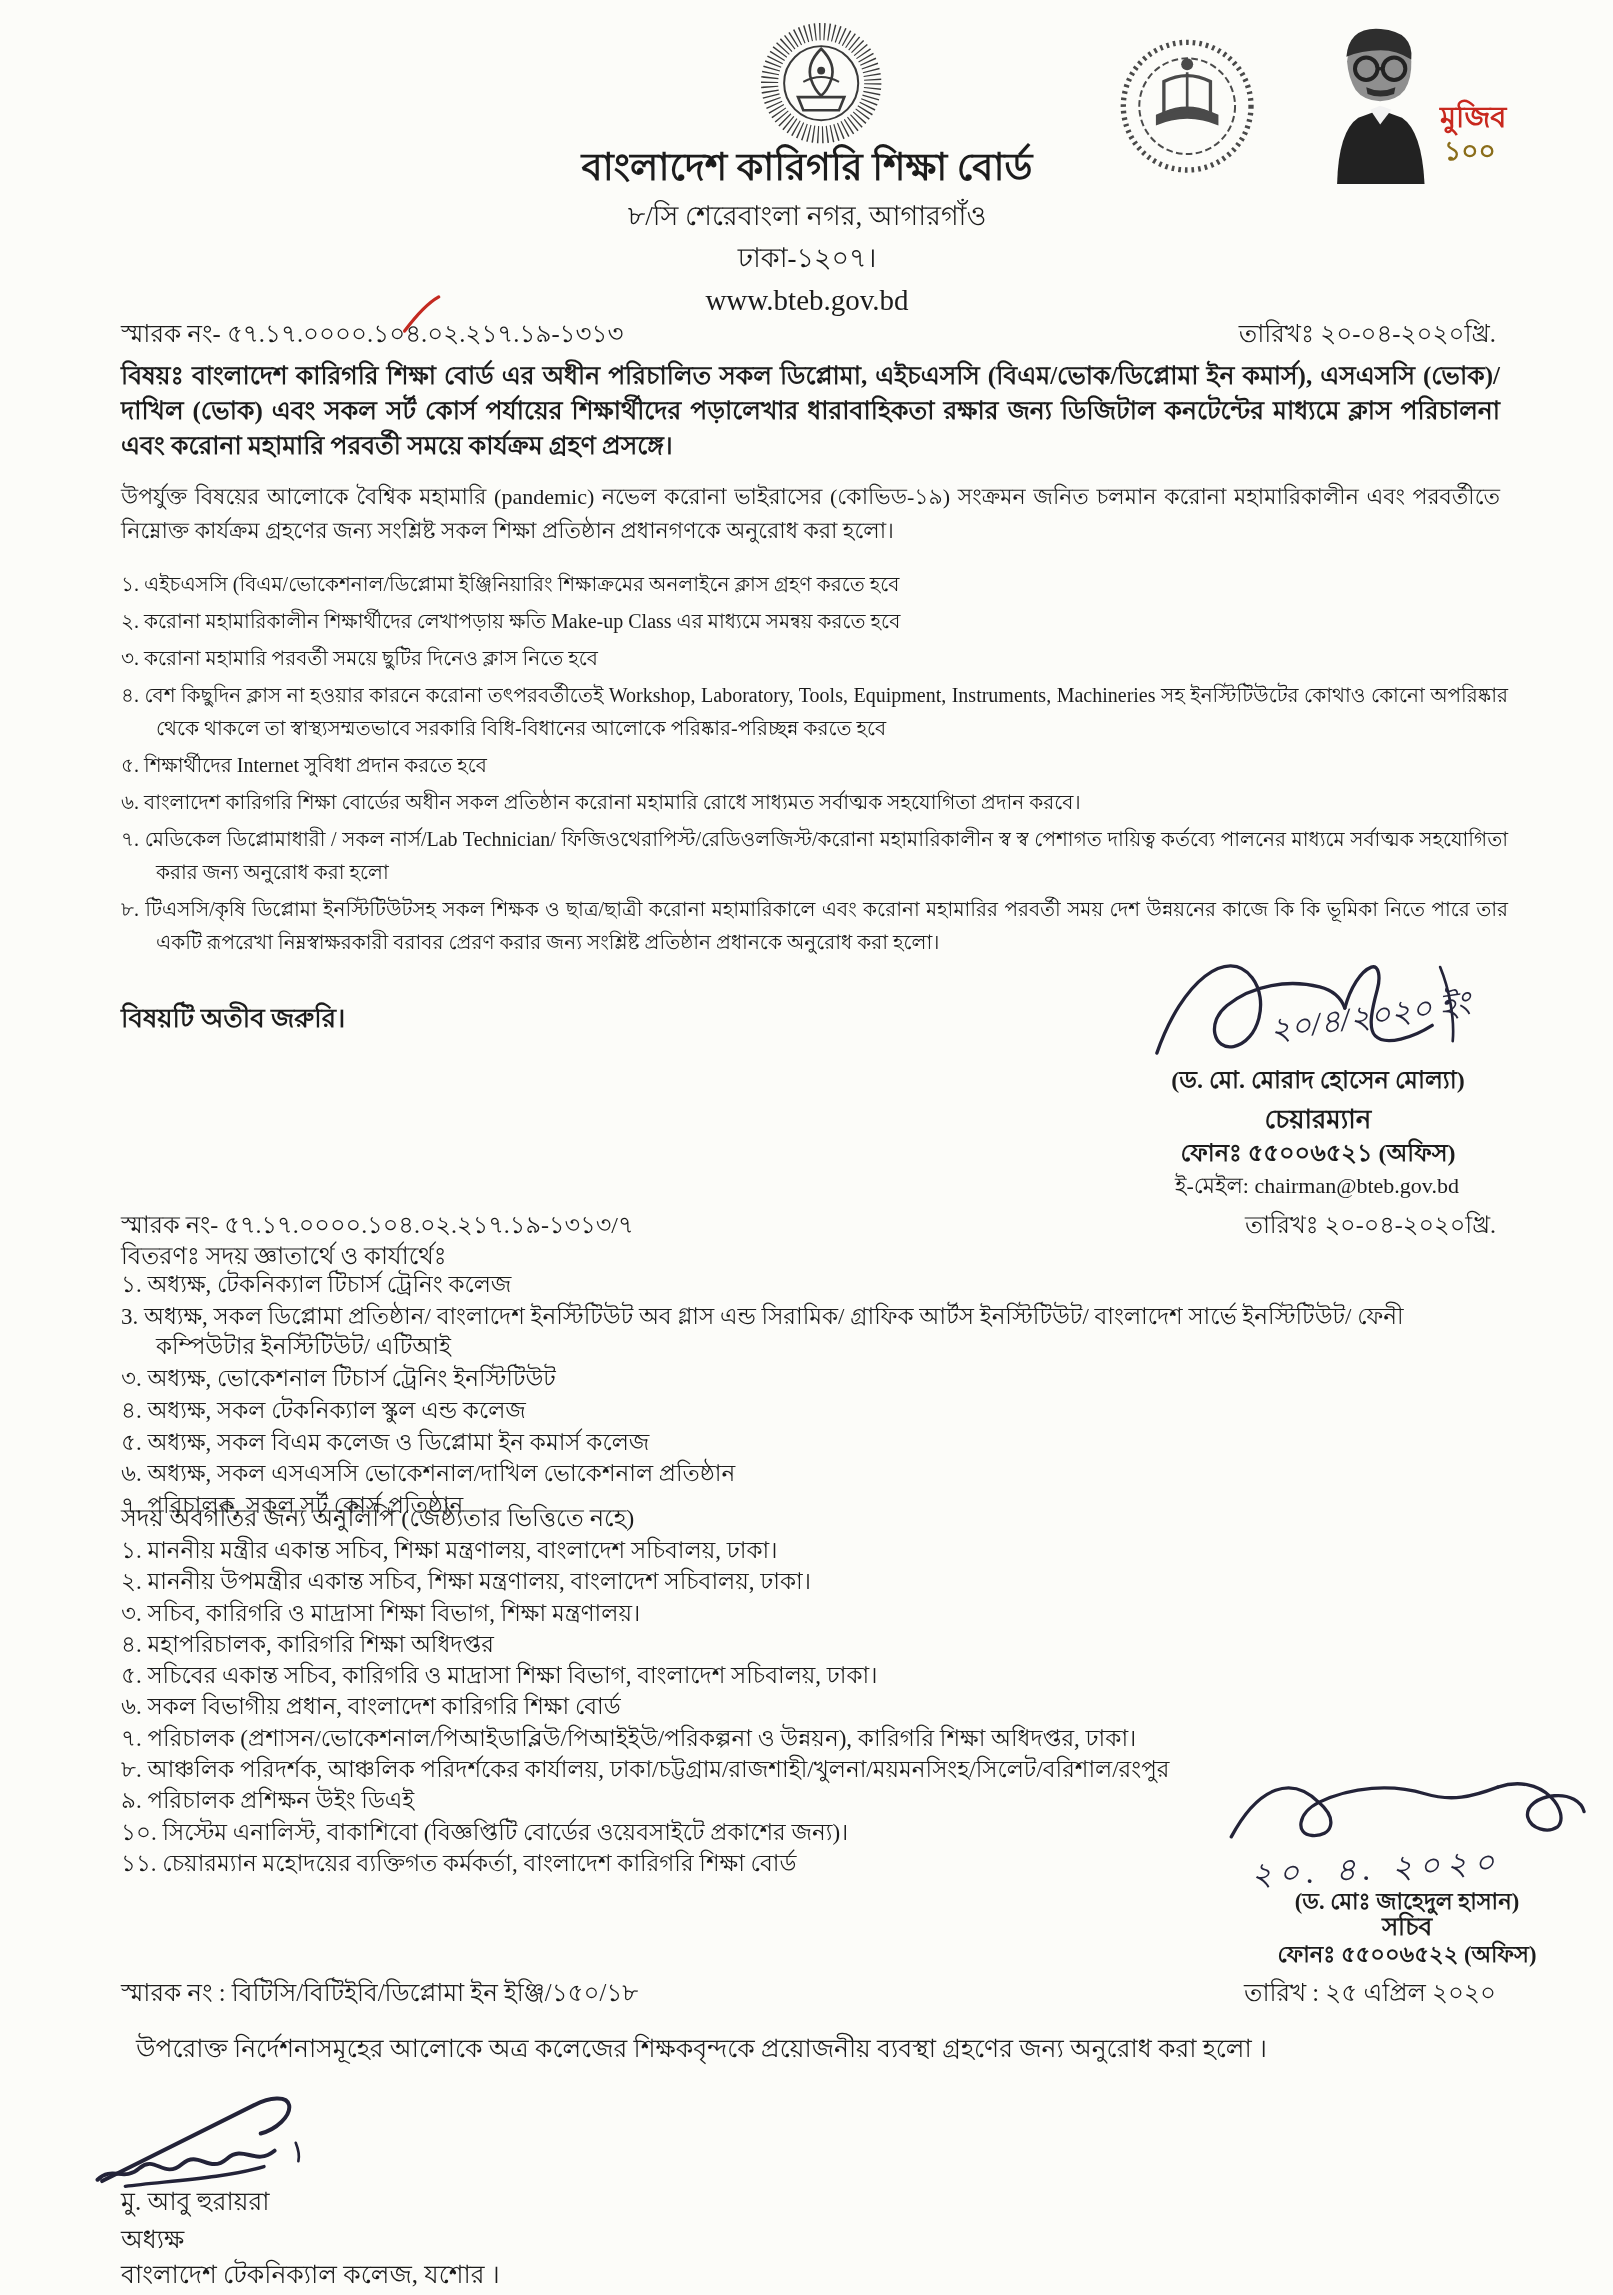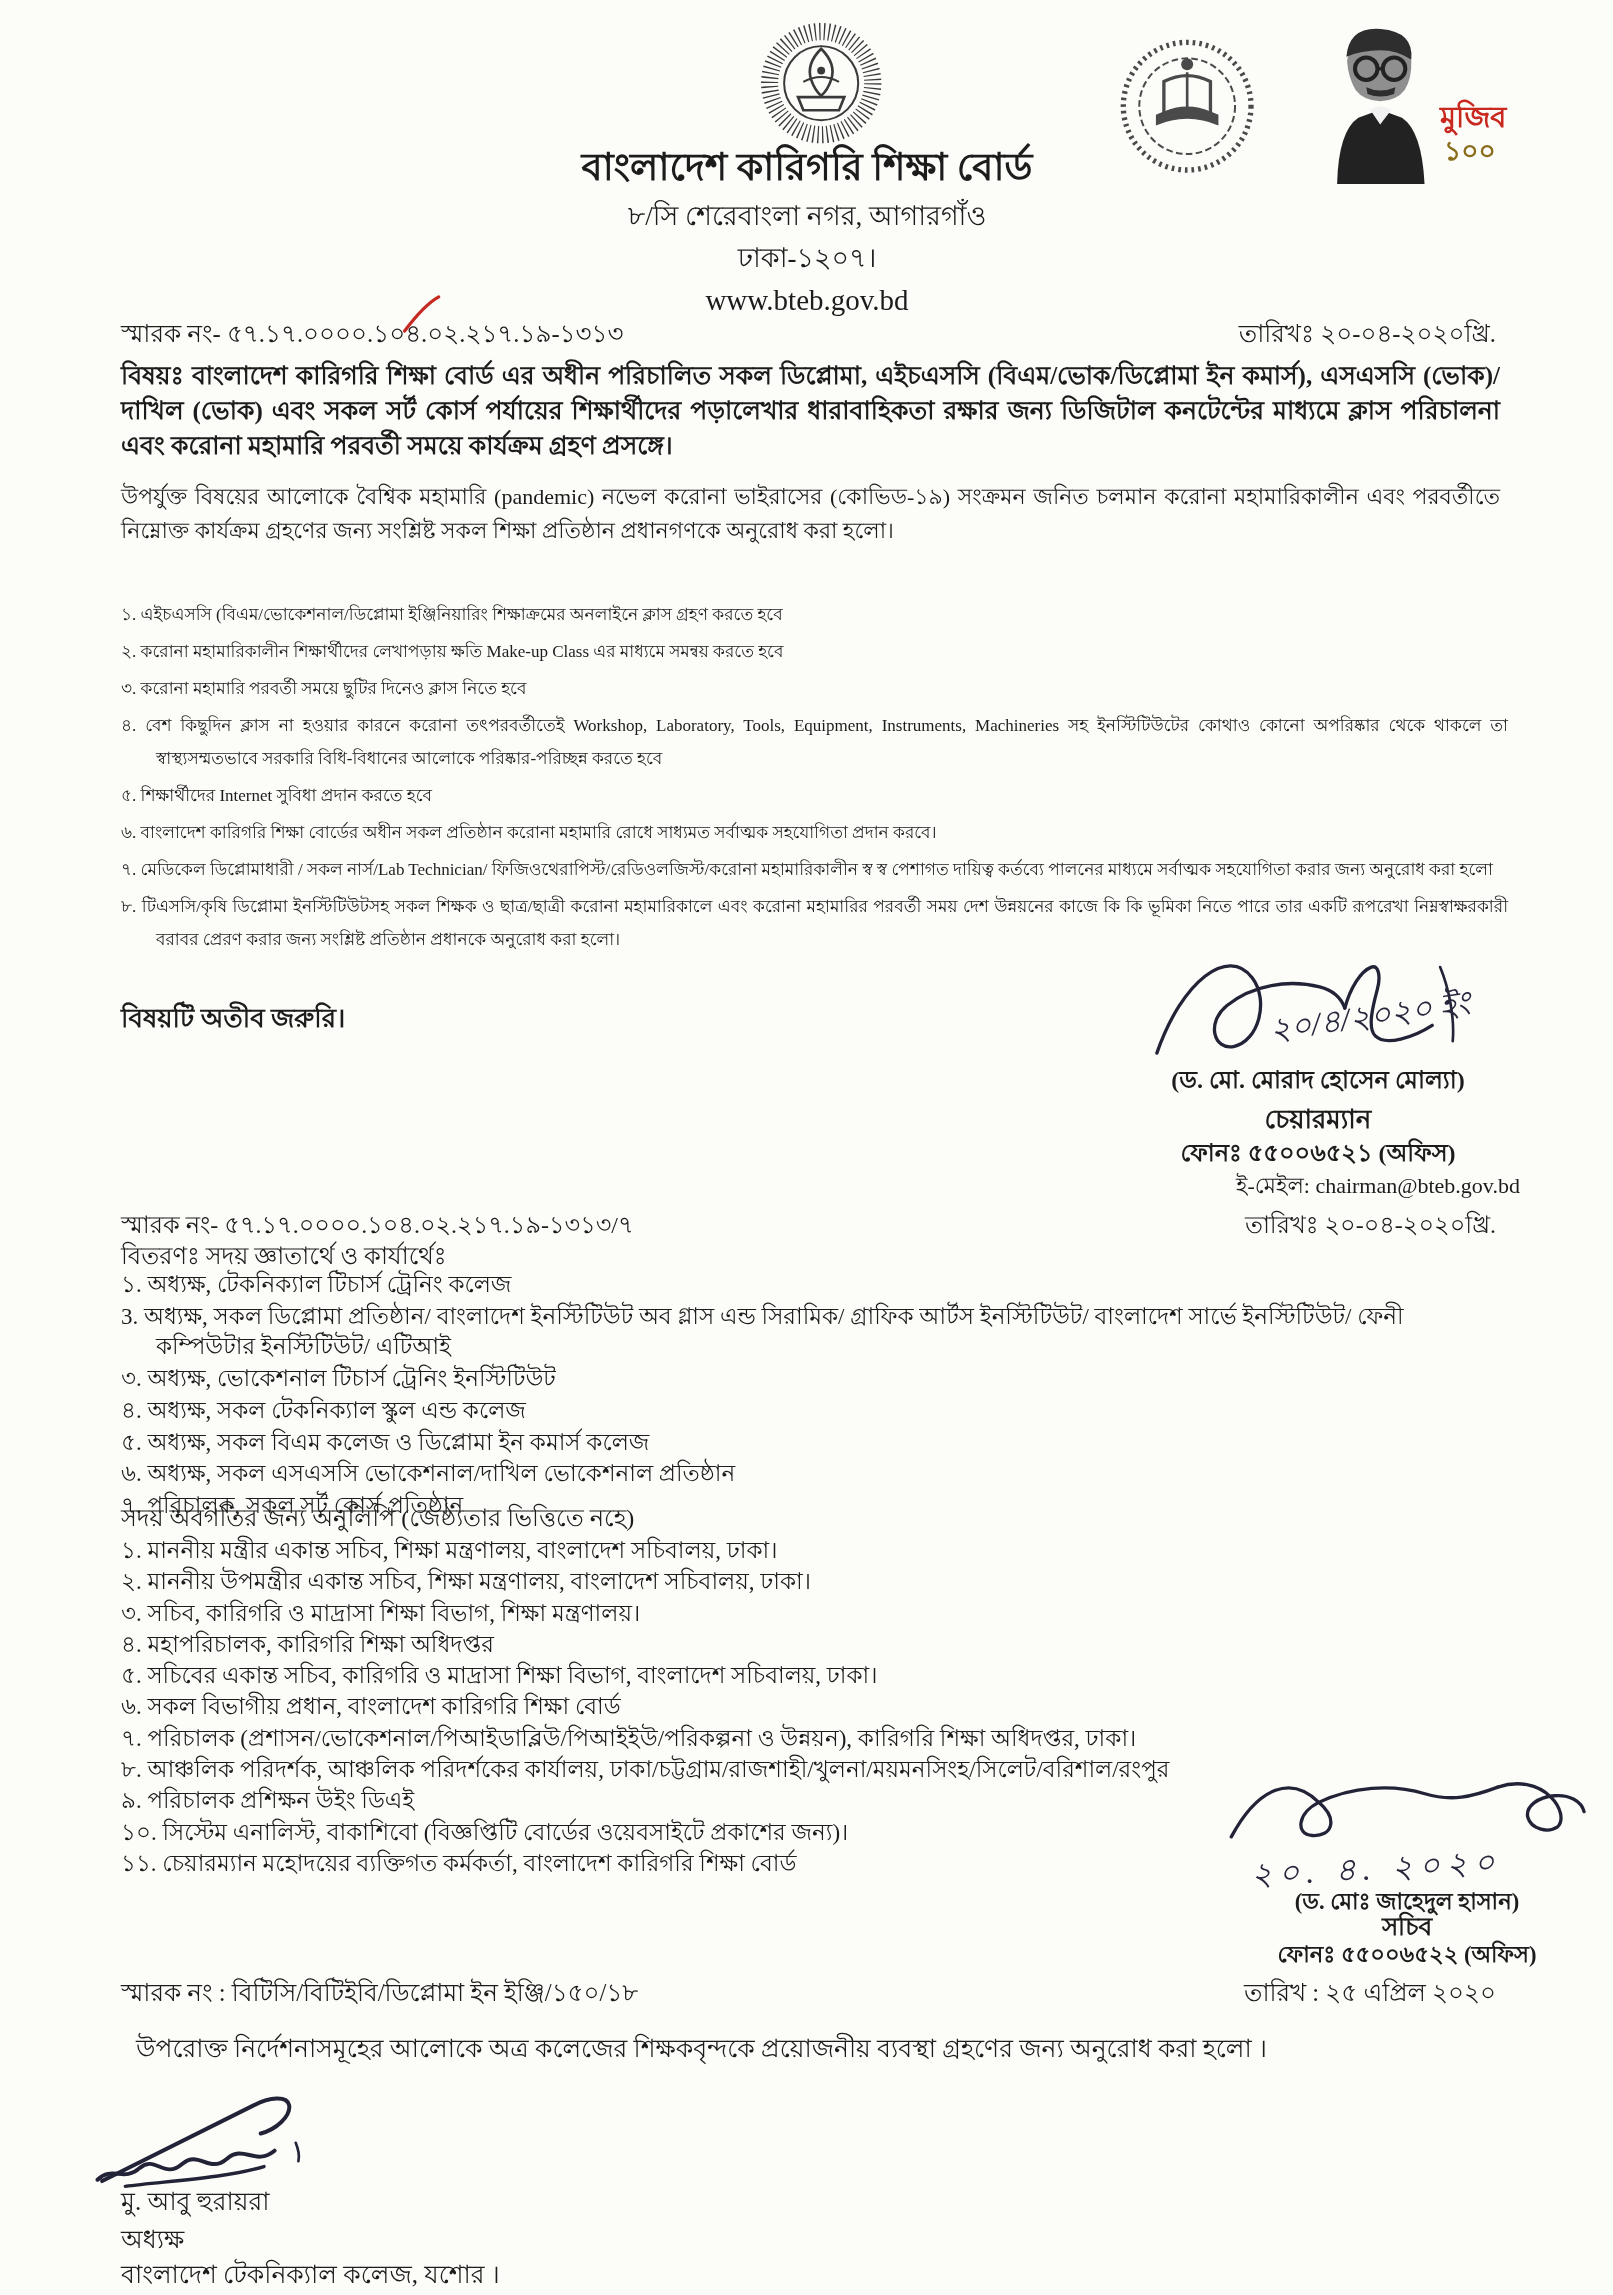--- a/index.html
+++ b/index.html
@@ -71,21 +71,21 @@
     <span>তারিখঃ ২০-০৪-২০২০খ্রি.</span>
   </div>
   <svg class="abs" style="left:398px;top:293px;" width="46" height="42" viewBox="0 0 70 64">
     <path d="M10,58 C28,34 44,16 62,6" fill="none" stroke="#c42a21" stroke-width="5" stroke-linecap="round"></path>
   </svg>
 
   <div class="abs b just" style="left:121px;top:358px;width:1379px;font-size:25px;line-height:35px;">বিষয়ঃ বাংলাদেশ কারিগরি শিক্ষা বোর্ড এর অধীন পরিচালিত সকল ডিপ্লোমা, এইচএসসি (বিএম/ভোক/ডিপ্লোমা ইন কমার্স), এসএসসি (ভোক)/দাখিল (ভোক) এবং সকল সর্ট কোর্স পর্যায়ের শিক্ষার্থীদের পড়ালেখার ধারাবাহিকতা রক্ষার জন্য ডিজিটাল কনটেন্টের মাধ্যমে ক্লাস পরিচালনা এবং করোনা মহামারি পরবর্তী সময়ে কার্যক্রম গ্রহণ প্রসঙ্গে।</div>
 
   <div class="abs just" style="left:121px;top:480px;width:1379px;font-size:22px;line-height:34px;">উপর্যুক্ত বিষয়ের আলোকে বৈশ্বিক মহামারি (pandemic) নভেল করোনা ভাইরাসের (কোভিড-১৯) সংক্রমন জনিত চলমান করোনা মহামারিকালীন এবং পরবর্তীতে নিম্নোক্ত কার্যক্রম গ্রহণের জন্য সংশ্লিষ্ট সকল শিক্ষা প্রতিষ্ঠান প্রধানগণকে অনুরোধ করা হলো।</div>
 
-  <div class="abs list" style="left:121px;top:568px;width:1387px;font-size:17px;line-height:33px;margin-top:30px;">
+  <div class="abs list" style="left:121px;top:568px;width:1387px;font-size:20px;line-height:33px;">
     <div class="hang just">১. এইচএসসি (বিএম/ভোকেশনাল/ডিপ্লোমা ইঞ্জিনিয়ারিং শিক্ষাক্রমের অনলাইনে ক্লাস গ্রহণ করতে হবে</div>
     <div class="hang just">২. করোনা মহামারিকালীন শিক্ষার্থীদের লেখাপড়ায় ক্ষতি Make-up Class এর মাধ্যমে সমন্বয় করতে হবে</div>
     <div class="hang just">৩. করোনা মহামারি পরবর্তী সময়ে ছুটির দিনেও ক্লাস নিতে হবে</div>
     <div class="hang just">৪. বেশ কিছুদিন ক্লাস না হওয়ার কারনে করোনা তৎপরবর্তীতেই Workshop, Laboratory, Tools, Equipment, Instruments, Machineries সহ ইনস্টিটিউটের কোথাও কোনো অপরিষ্কার থেকে থাকলে তা স্বাস্থ্যসম্মতভাবে সরকারি বিধি-বিধানের আলোকে পরিষ্কার-পরিচ্ছন্ন করতে হবে</div>
     <div class="hang just">৫. শিক্ষার্থীদের Internet সুবিধা প্রদান করতে হবে</div>
     <div class="hang just">৬. বাংলাদেশ কারিগরি শিক্ষা বোর্ডের অধীন সকল প্রতিষ্ঠান করোনা মহামারি রোধে সাধ্যমত সর্বাত্মক সহযোগিতা প্রদান করবে।</div>
     <div class="hang just">৭. মেডিকেল ডিপ্লোমাধারী / সকল নার্স/Lab Technician/ ফিজিওথেরাপিস্ট/রেডিওলজিস্ট/করোনা মহামারিকালীন স্ব স্ব পেশাগত দায়িত্ব কর্তব্যে পালনের মাধ্যমে সর্বাত্মক সহযোগিতা করার জন্য অনুরোধ করা হলো</div>
     <div class="hang just">৮. টিএসসি/কৃষি ডিপ্লোমা ইনস্টিটিউটসহ সকল শিক্ষক ও ছাত্র/ছাত্রী করোনা মহামারিকালে এবং করোনা মহামারির পরবর্তী সময় দেশ উন্নয়নের কাজে কি কি ভূমিকা নিতে পারে তার একটি রূপরেখা নিম্নস্বাক্ষরকারী বরাবর প্রেরণ করার জন্য সংশ্লিষ্ট প্রতিষ্ঠান প্রধানকে অনুরোধ করা হলো।</div>
   </div>
 
@@ -93,21 +93,21 @@
 
   <svg class="abs sig" style="left:1122px;top:934px;" width="398" height="139" viewBox="0 0 600 210">
     <path stroke-width="5" d="M52,180 C90,70 160,18 196,66 C222,100 206,162 168,170 C138,176 126,134 158,108 C196,77 252,68 298,80 C318,85 330,96 336,112"></path>
     <path stroke-width="5" d="M336,112 C344,82 360,56 376,50 C388,46 390,66 385,84 C378,110 370,142 382,154 C398,170 440,156 468,138"></path>
     <path stroke-width="4" d="M480,50 C494,84 502,128 499,162"></path>
   </svg>
   <div class="abs hand" style="left:1269px;top:994px;font-size:32px;transform:rotate(-8deg);">২০/৪/২০২০ ইং</div>
   <div class="abs center b" style="left:1115px;top:1064px;width:406px;font-size:24px;">(ড. মো. মোরাদ হোসেন মোল্যা)</div>
   <div class="abs center b" style="left:1115px;top:1102px;width:406px;font-size:26px;">চেয়ারম্যান</div>
   <div class="abs center b" style="left:1115px;top:1137px;width:406px;font-size:24px;">ফোনঃ ৫৫০০৬৫২১ (অফিস)</div>
-  <div class="abs center" style="left:1175px;top:1171px;width:406px;font-size:22px;">ই-মেইল: chairman@bteb.gov.bd</div>
+  <div class="abs center" style="left:1114px;top:1171px;width:406px;font-size:22px;">ই-মেইল: chairman@bteb.gov.bd</div>
 
   <div class="abs row" style="left:121px;top:1209px;width:1375px;font-size:24px;">
     <span>স্মারক নং- ৫৭.১৭.০০০০.১০৪.০২.২১৭.১৯-১৩১৩/৭</span>
     <span>তারিখঃ ২০-০৪-২০২০খ্রি.</span>
   </div>
   <div class="abs" style="left:121px;top:1240px;font-size:24px;">বিতরণঃ সদয় জ্ঞাতার্থে ও কার্যার্থেঃ</div>
   <div class="abs tightlist" style="left:121px;top:1270px;width:1387px;font-size:23px;line-height:30.5px;">
     <div class="hang">১. অধ্যক্ষ, টেকনিক্যাল টিচার্স ট্রেনিং কলেজ</div>
     <div class="hang">3. অধ্যক্ষ, সকল ডিপ্লোমা প্রতিষ্ঠান/ বাংলাদেশ ইনস্টিটিউট অব গ্লাস এন্ড সিরামিক/ গ্রাফিক আর্টস ইনস্টিটিউট/ বাংলাদেশ সার্ভে ইনস্টিটিউট/ ফেনী কম্পিউটার ইনস্টিটিউট/ এটিআই</div>
     <div class="hang">৩. অধ্যক্ষ, ভোকেশনাল টিচার্স ট্রেনিং ইনস্টিটিউট</div>

